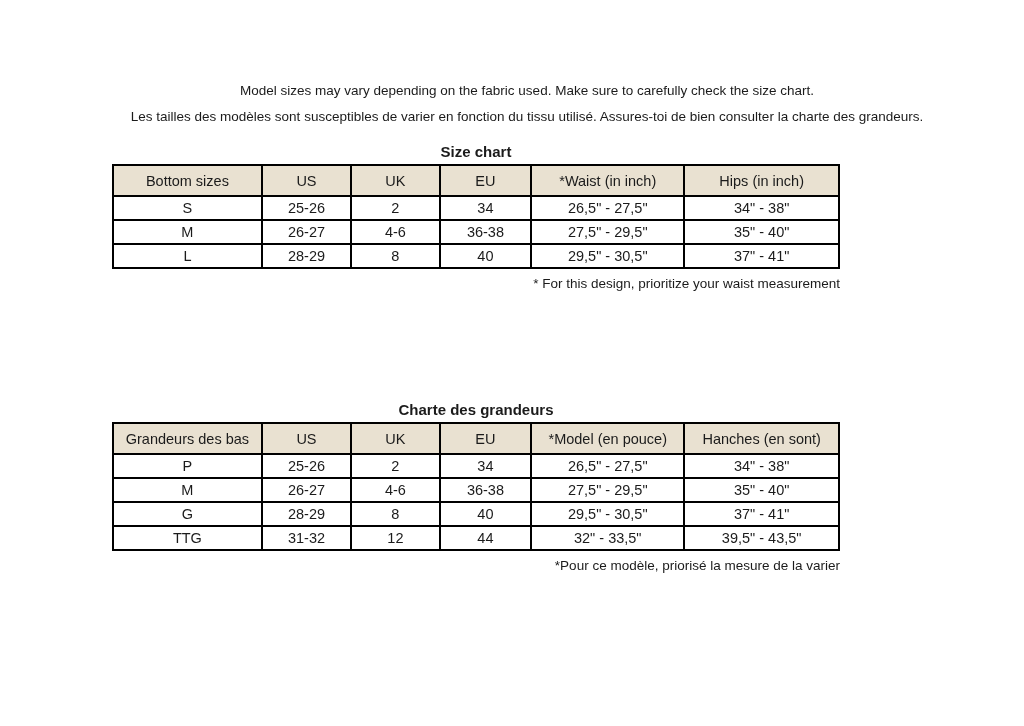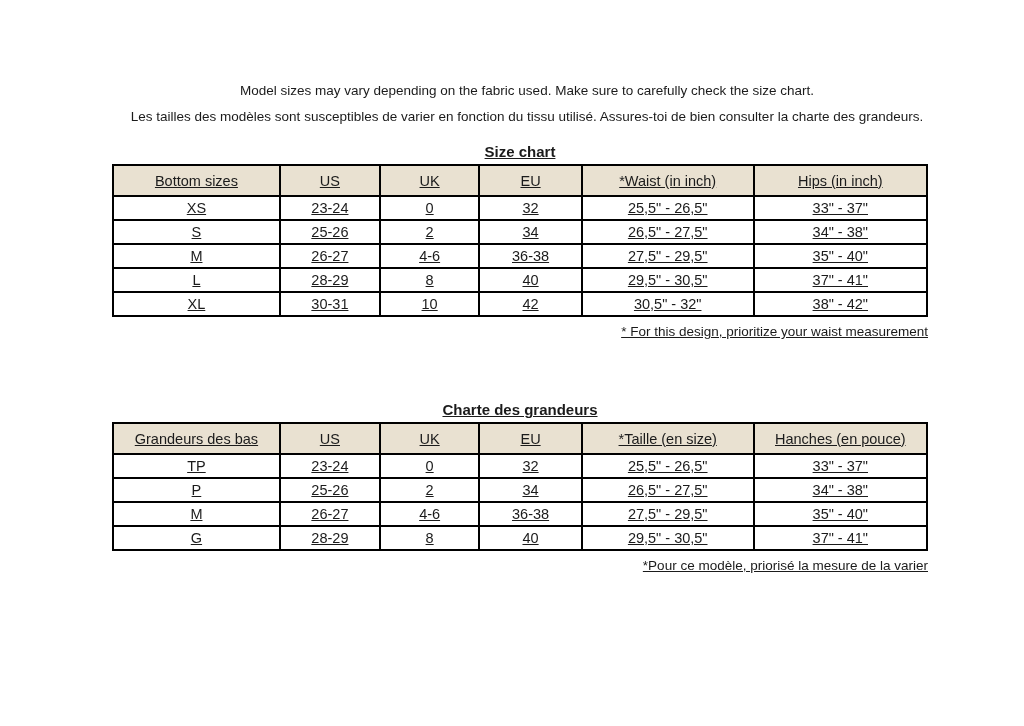--- a/index.html
+++ b/index.html
@@ -20,22 +20,21 @@
     text-align: center;
     font-size: 13.5px;
     line-height: 17px;
   }
   #intro-en { top: 68px; }
   #intro-fr { top: 94px; }
 
   .table-block {
     position: absolute;
     left: 112px;
-    width: 816px;
-    text-decoration: underline;
+    width: 728px;
   }
   #block-en { top: 144px; }
   #block-fr { top: 402px; }
 
   .table-title {
     text-align: center;
     font-weight: bold;
     font-size: 15px;
     margin: 0 0 4px 0;
     line-height: 16px;
@@ -93,28 +92,20 @@
           <th>Bottom sizes</th>
           <th>US</th>
           <th>UK</th>
           <th>EU</th>
           <th>*Waist (in inch)</th>
           <th>Hips (in inch)</th>
         </tr>
       </thead>
     <tbody>
         <tr>
-          <td>XS</td>
-          <td>23-24</td>
-          <td>0</td>
-          <td>32</td>
-          <td>25,5" - 26,5"</td>
-          <td>33" - 37"</td>
-        </tr>
-        <tr>
           <td>S</td>
           <td>25-26</td>
           <td>2</td>
           <td>34</td>
           <td>26,5" - 27,5"</td>
           <td>34" - 38"</td>
         </tr>
         <tr>
           <td>M</td>
           <td>26-27</td>
@@ -124,28 +115,20 @@
           <td>35" - 40"</td>
         </tr>
         <tr>
           <td>L</td>
           <td>28-29</td>
           <td>8</td>
           <td>40</td>
           <td>29,5" - 30,5"</td>
           <td>37" - 41"</td>
         </tr>
-        <tr>
-          <td>XL</td>
-          <td>30-31</td>
-          <td>10</td>
-          <td>42</td>
-          <td>30,5" - 32"</td>
-          <td>38" - 42"</td>
-        </tr>
       </tbody>
   </table>
   <p class="footnote">* For this design, prioritize your waist measurement</p>
 </div>
 
 <div class="table-block" id="block-fr">
   <p class="table-title">Charte des grandeurs</p>
   <table>
     <colgroup>
       <col style="width:20.5%">
@@ -154,33 +137,25 @@
       <col style="width:12.6%">
         <col style="width:21.1%">
         <col style="width:21.3%">
     </colgroup>
     <thead>
         <tr>
           <th>Grandeurs des bas</th>
           <th>US</th>
           <th>UK</th>
           <th>EU</th>
-          <th>*Taille (en size)</th>
-          <th>Hanches (en pouce)</th>
+          <th>*Model (en pouce)</th>
+          <th>Hanches (en sont)</th>
         </tr>
       </thead>
     <tbody>
-        <tr>
-          <td>TP</td>
-          <td>23-24</td>
-          <td>0</td>
-          <td>32</td>
-          <td>25,5" - 26,5"</td>
-          <td>33" - 37"</td>
-        </tr>
         <tr>
           <td>P</td>
           <td>25-26</td>
           <td>2</td>
           <td>34</td>
           <td>26,5" - 27,5"</td>
           <td>34" - 38"</td>
         </tr>
         <tr>
           <td>M</td>
@@ -191,16 +166,24 @@
           <td>35" - 40"</td>
         </tr>
         <tr>
           <td>G</td>
           <td>28-29</td>
           <td>8</td>
           <td>40</td>
           <td>29,5" - 30,5"</td>
           <td>37" - 41"</td>
         </tr>
+        <tr>
+          <td>TTG</td>
+          <td>31-32</td>
+          <td>12</td>
+          <td>44</td>
+          <td>32" - 33,5"</td>
+          <td>39,5" - 43,5"</td>
+        </tr>
       </tbody>
   </table>
   <p class="footnote">*Pour ce modèle, priorisé la mesure de la varier</p>
 </div>
 
 </body></html>

